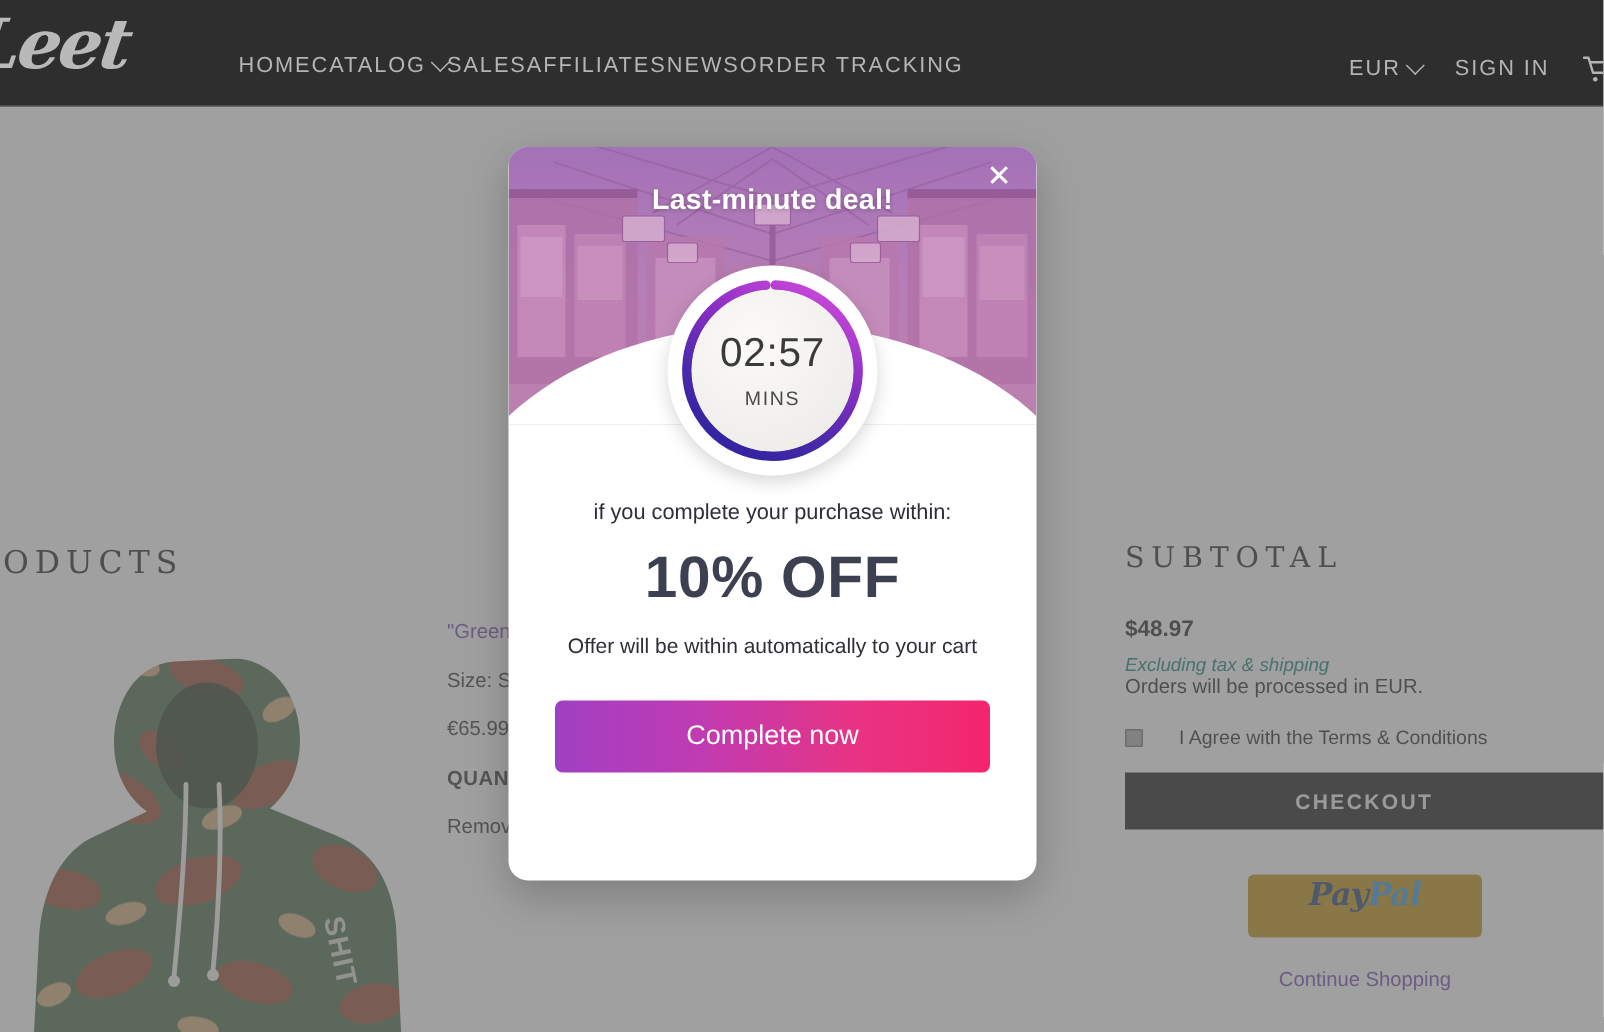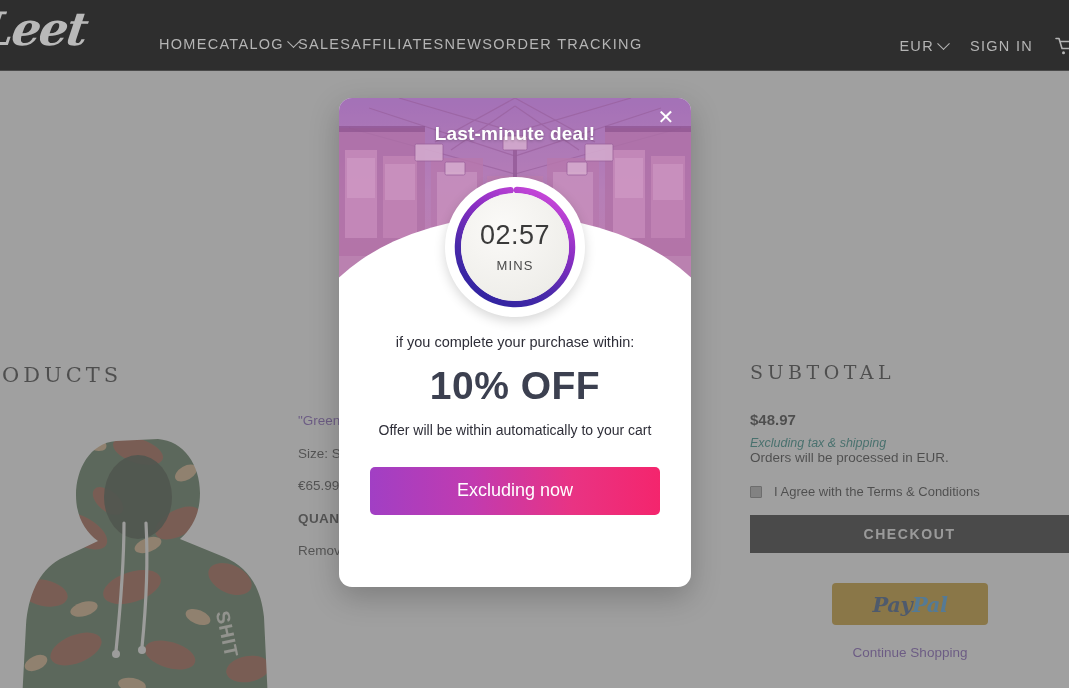--- a/index.html
+++ b/index.html
@@ -162,21 +162,21 @@
     color: #0f766e;
   }
   #summary-currency-note {
     font-size: 13.5px;
     color: #1c1c1c;
     margin-bottom: 19px;
   }
   #terms-row {
     display: flex;
     align-items: center;
-    gap: 12px;
+    gap: 24px;
     margin-bottom: 16px;
   }
   #terms-checkbox {
     width: 12px; height: 12px;
     border: 1px solid #6d6d6d;
     background: #a3a3a3;
     border-radius: 1px;
     flex: none;
     cursor: pointer;
   }
@@ -198,21 +198,20 @@
   }
 
   #paypal-button {
     width: 156px;
     height: 42px;
     background: #b8860b;
     border: none;
     border-radius: 4px;
     margin: 0 auto;
     display: flex;
-    align-items: center;
     justify-content: center;
     cursor: pointer;
     margin-bottom: 20px;
   }
   #paypal-logo {
     font-family: "DejaVu Serif", serif;
     font-style: italic;
     font-weight: bold;
     font-size: 21px;
     letter-spacing: -.5px;
@@ -622,17 +621,17 @@
       <div id="timer-inner">
         <div id="timer-value">02:57</div>
         <div id="timer-unit">MINS</div>
       </div>
     </div>
 
     <div id="modal-body">
       <div id="deal-condition">if you complete your purchase within:</div>
       <div id="deal-amount">10% OFF</div>
       <div id="deal-note">Offer will be within automatically to your cart</div>
-      <button id="complete-button">Excluding now</button>
+      <button id="complete-button">Complete now</button>
     </div>
   </div>
 
 </div>
 
 </body></html>

